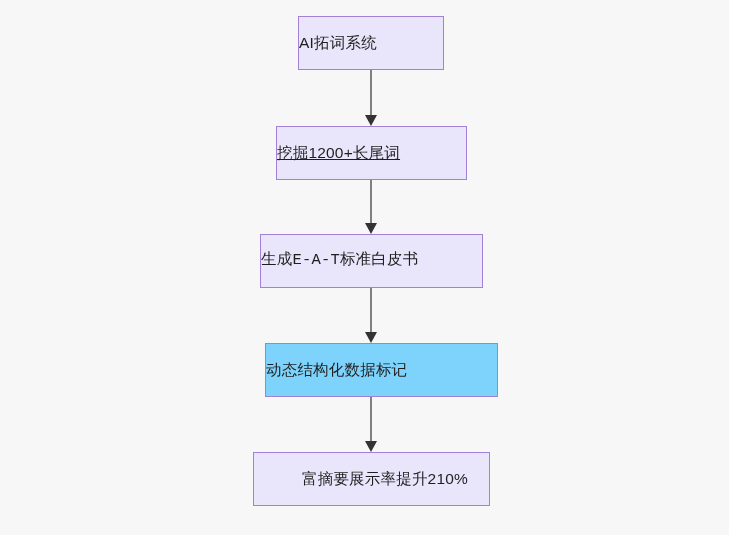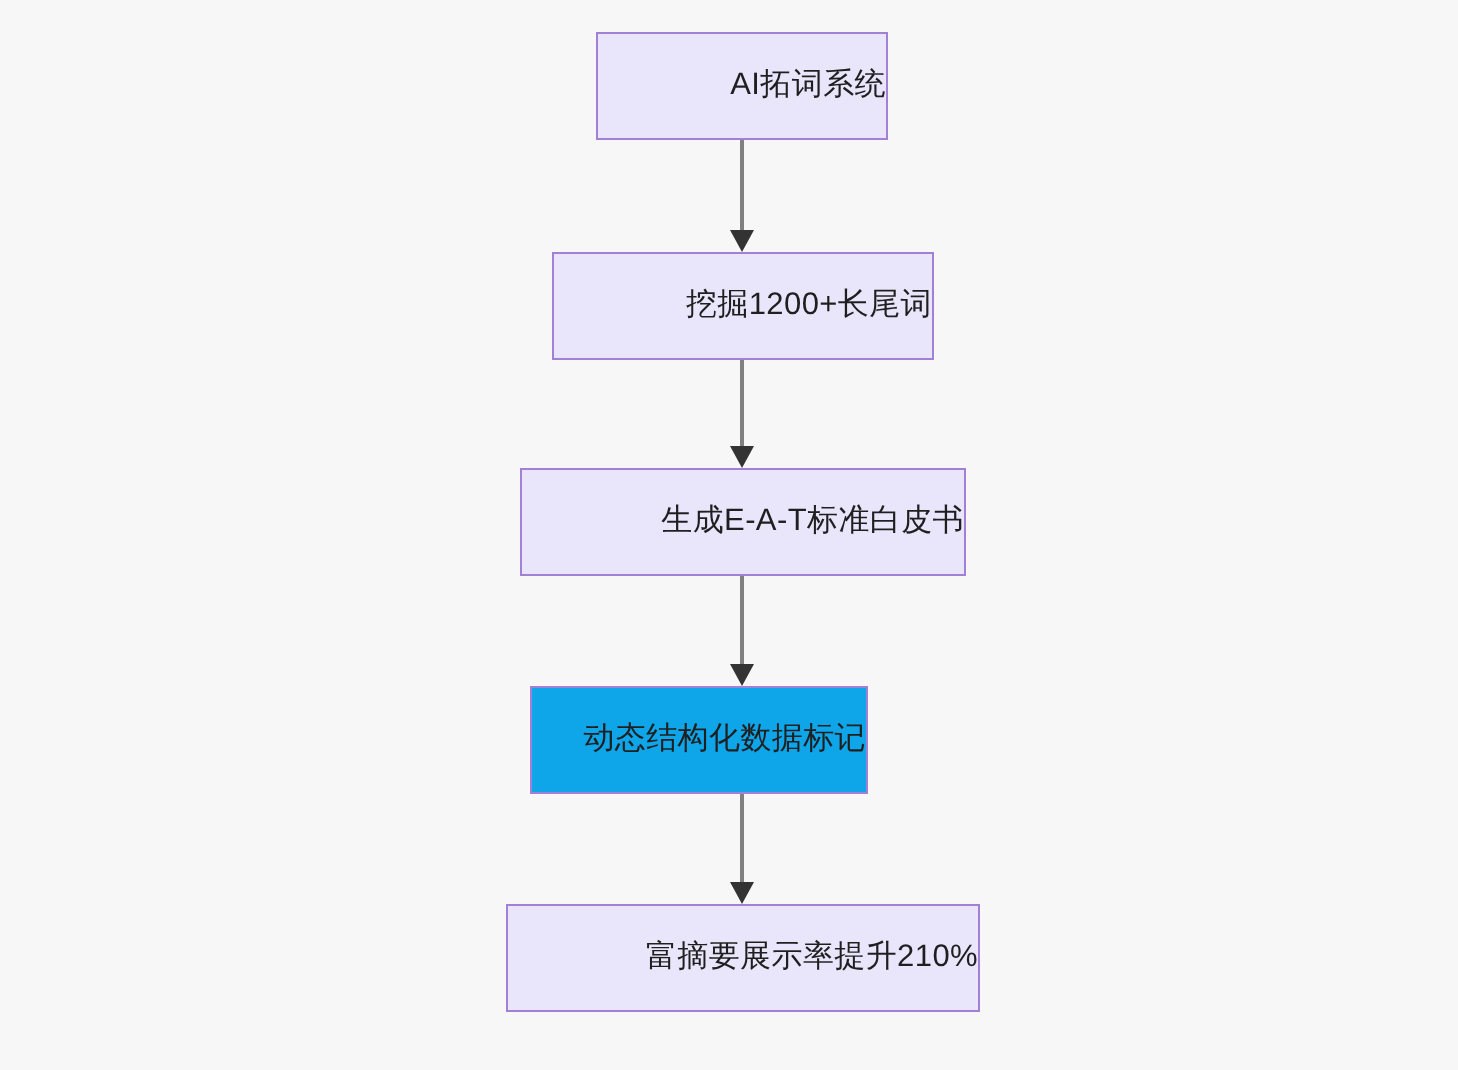--- a/index.html
+++ b/index.html
@@ -19,21 +19,21 @@
     height: 535px;
   }
   .node {
     position: absolute;
     box-sizing: border-box;
     height: 54px;
     background: #e9e6fb;
     border: 1.6px solid #a181d6;
     display: flex;
     align-items: center;
-    justify-content: flex-end;
+    justify-content: flex-start;
     color: #1f1f1f;
     font-size: 15.5px;
     letter-spacing: 0.2px;
     white-space: nowrap;
     user-select: none;
   }
   .node-label {
     display: block;
     line-height: 1;
   }
@@ -73,29 +73,29 @@
 
   <svg class="edge" viewBox="0 0 22 55" preserveAspectRatio="none" style="left: 360px; top: 397px; height: 55px;">
     <line class="edge-line" x1="11" y1="0" x2="11" y2="46" style="stroke: rgb(128, 128, 128);"></line>
     <polygon class="edge-head" points="11,55 5,44 17,44" style="fill: rgb(51, 51, 51);"></polygon>
   </svg>
 
   <div class="node" style="left: 298px; top: 16px; width: 146px; background: rgb(233, 230, 251); border-color: rgb(161, 129, 214); color: rgb(31, 31, 31);">
     <span class="node-label">AI拓词系统</span>
   </div>
 
-  <div class="node" style="left: 276px; top: 126px; width: 191px; background: rgb(233, 230, 251); border-color: rgb(161, 129, 214); color: rgb(31, 31, 31);">
+  <div class="node" style="left: 276px; top: 126px; width: 191px; background: rgb(233, 230, 251); border-color: rgb(161, 129, 214); color: rgb(31, 31, 31); text-decoration: underline;">
     <span class="node-label">挖掘1200+长尾词</span>
   </div>
 
-  <div class="node" style="left: 260px; top: 234px; width: 223px; background: rgb(233, 230, 251); border-color: rgb(161, 129, 214); color: rgb(31, 31, 31);">
+  <div class="node" style="left: 260px; top: 234px; width: 223px; background: rgb(233, 230, 251); border-color: rgb(161, 129, 214); color: rgb(31, 31, 31); font-family: Liberation Mono, monospace;">
     <span class="node-label">生成E-A-T标准白皮书</span>
   </div>
 
-  <div class="node" style="left: 265px; top: 343px; width: 169px; background: #0ea5e9; border-color: rgb(161, 129, 214); color: rgb(31, 31, 31);">
+  <div class="node" style="left: 265px; top: 343px; width: 233px; background: #7dd3fc; border-color: rgb(161, 129, 214); color: rgb(31, 31, 31);">
     <span class="node-label">动态结构化数据标记</span>
   </div>
 
   <div class="node" style="left: 253px; top: 452px; width: 237px; background: rgb(233, 230, 251); border-color: rgb(161, 129, 214); color: rgb(31, 31, 31); padding-left: 48px;">
     <span class="node-label">富摘要展示率提升210%</span>
   </div>
 
 </div>
 
 </body></html>

